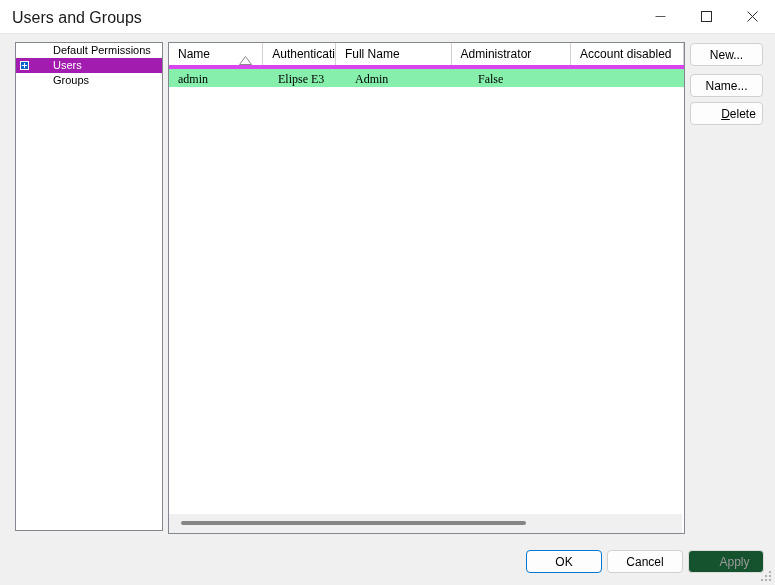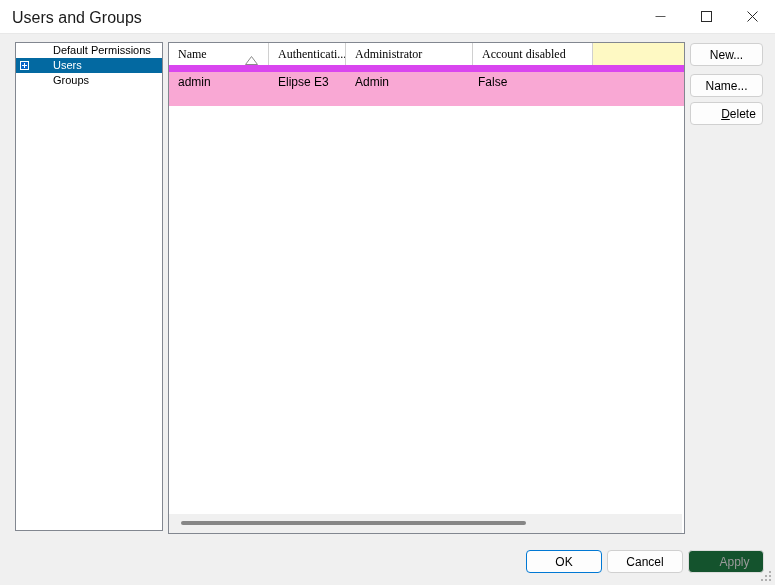--- a/index.html
+++ b/index.html
@@ -64,21 +64,21 @@
   .tree-item {
     height: 15px;
     line-height: 15px;
     position: relative;
     font-size: 11px;
     white-space: nowrap;
     padding-left: 37px;
     color: #000000;
   }
   .tree-item.selected {
-    background: #0369a1;
+    background: #a21caf;
     color: #ffffff;
   }
   .tree-toggle {
     position: absolute;
     left: 4px;
     top: 3px;
     width: 9px;
     height: 9px;
     border: 1px solid #ffffff;
     background: #0a64c8;
@@ -106,23 +106,22 @@
     top: 42px;
     width: 515px;
     height: 490px;
     background: #ffffff;
     border: 1px solid #828790;
     overflow: hidden;
   }
   .list-header {
     display: flex;
     height: 22px;
-    background: #fef9c3;
-    border-bottom: 7px solid #d946ef;
-    font-family: Liberation Serif, serif;
+    background: #f9a8d4;
+    border-bottom: 4px solid #d946ef;
   }
   .lh-cell {
     position: relative;
     height: 22px;
     line-height: 22px;
     font-size: 12px;
     color: #000000;
     padding-left: 9px;
     box-sizing: border-box;
     border-right: 1px solid #d0d0d0;
@@ -130,22 +129,23 @@
     overflow: hidden;
     background: #ffffff;
   }
   .sort-tri {
     position: absolute;
     right: 10px;
     top: 7px;
   }
   .list-row {
     display: flex;
-    height: 34px;
-    background: #f9a8d4;
+    height: 18px;
+    background: #86efac;
+    font-family: Liberation Serif, serif;
   }
   .lr-cell {
     height: 21px;
     line-height: 21px;
     font-size: 12px;
     color: #000000;
     padding-left: 9px;
     box-sizing: border-box;
     white-space: nowrap;
     overflow: hidden;
@@ -286,20 +286,23 @@
       <span>Name</span>
       <span class="sort-tri">
         <svg width="13" height="9" viewBox="0 0 13 9">
             <polygon points="6.5,0.5 12.5,8.5 0.5,8.5" fill="none" stroke="#8a8a8a" stroke-width="1"></polygon>
           </svg>
       </span>
     </div>
     <div class="lh-cell" style="width:77px">
       <span>Authenticati...</span>
     </div>
+    <div class="lh-cell" style="width:123px">
+      <span>Full Name</span>
+    </div>
     <div class="lh-cell" style="width:127px">
       <span>Administrator</span>
     </div>
     <div class="lh-cell" style="width:120px">
       <span>Account disabled</span>
     </div>
   </div>
 
   <div class="list-row">
     <div class="lr-cell" style="width:100px">admin</div>

